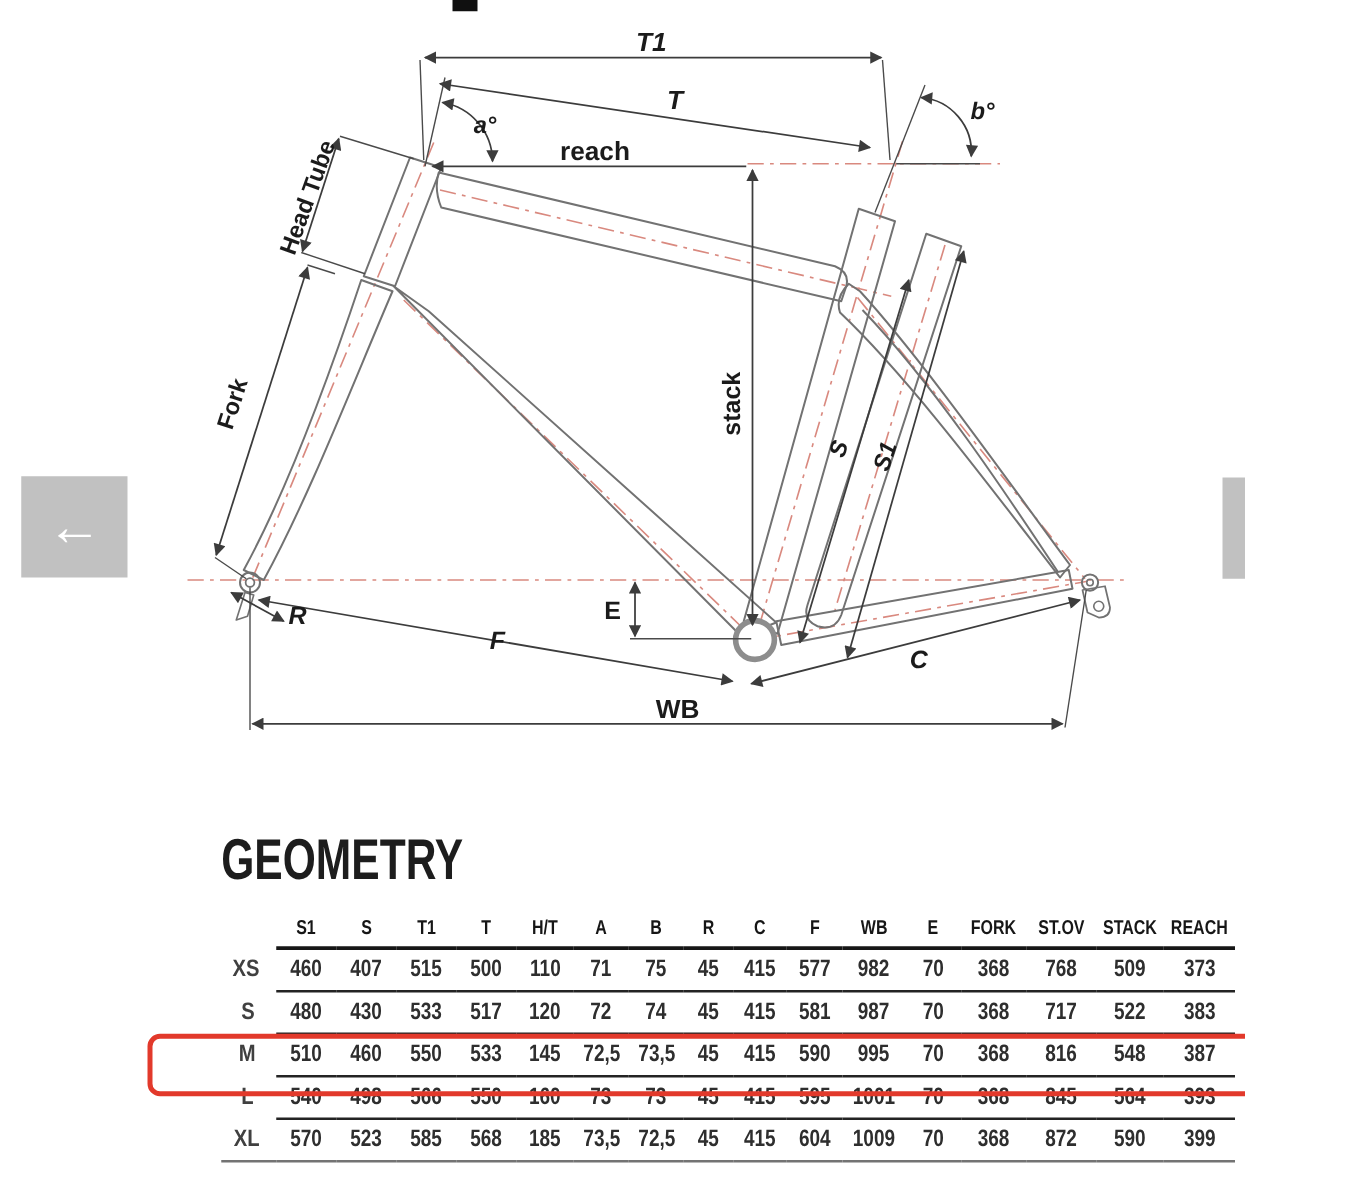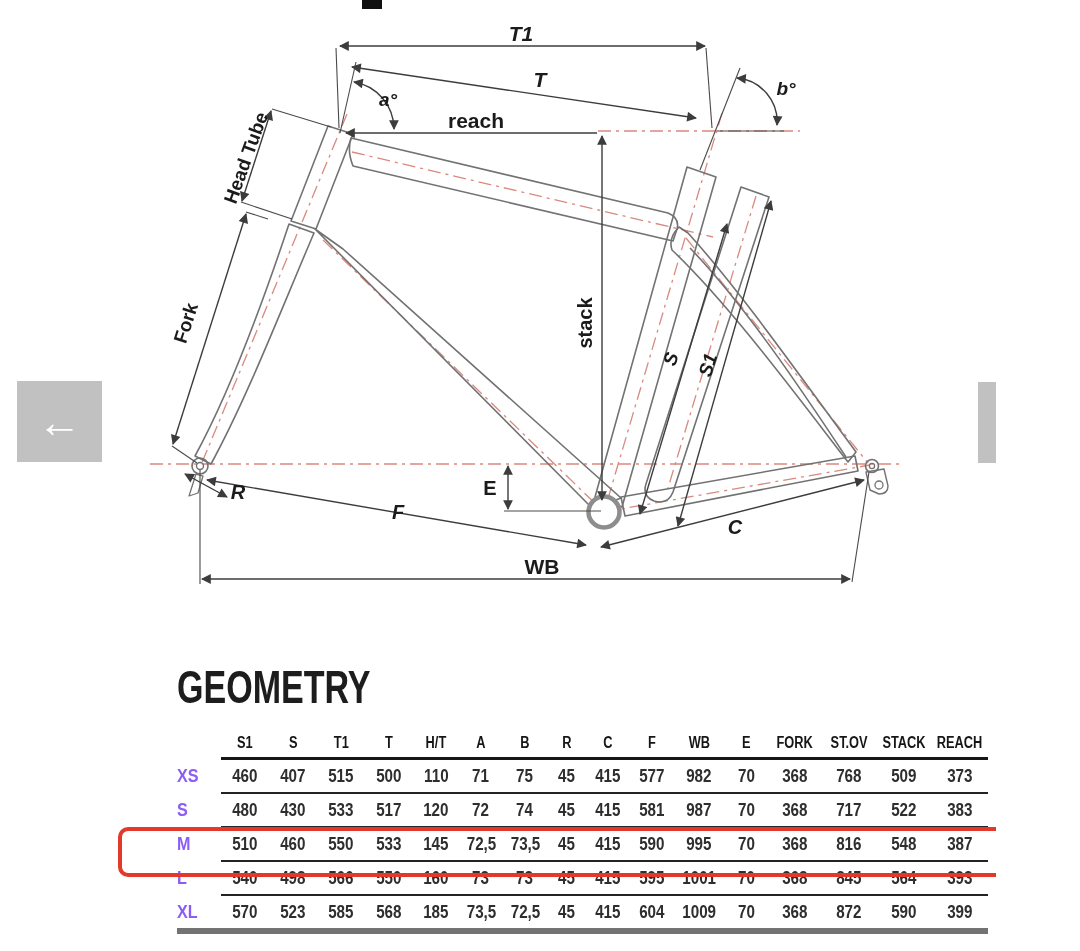--- a/index.html
+++ b/index.html
@@ -15,22 +15,22 @@
   .geo-section{position:absolute;left:133px;top:664px;width:940px;margin-left:44px;}
   .geo-title{margin:0;font-size:46px;font-weight:bold;color:#1d1d1d;letter-spacing:0px;
              transform:scaleX(0.74);transform-origin:left center;line-height:46px;white-space:nowrap;}
   table.geo{border-collapse:collapse;margin-top:18px;table-layout:fixed;}
   table.geo th,table.geo td{padding:0;text-align:center;vertical-align:middle;white-space:nowrap;}
   table.geo thead th{height:29px;font-size:16px;font-weight:bold;color:#161616;
                      border-bottom:3px solid #161616;}
   table.geo thead th:first-child{border-bottom:none;}
   table.geo tbody td{height:32px;font-size:19px;font-weight:bold;color:#2e2e2e;
                      border-bottom:2px solid #232323;}
-  table.geo tbody td:first-child{border-bottom:none;text-align:left;color:#8b5cf6;}
-  table.geo tbody tr:last-child td{border-bottom:6px solid #737373;}
+  table.geo tbody td:first-child{border-bottom:none;text-align:center;color:#404040;}
+  table.geo tbody tr:last-child td{border-bottom:2px solid #737373;}
   .cx{display:inline-block;transform:scaleX(0.80);}
   .cl{display:inline-block;transform:scaleX(0.85);transform-origin:left center;}
   .row-highlight{position:absolute;left:118px;top:827px;width:934px;height:42px;
                  border:4px solid #e2392b;border-radius:10px;pointer-events:none;}
   svg text{fill:#1b1b1b;font-family:"Liberation Sans",sans-serif;font-weight:bold;}
   svg text.it{font-style:italic;}
 </style>
 </head>
 <body>
 

